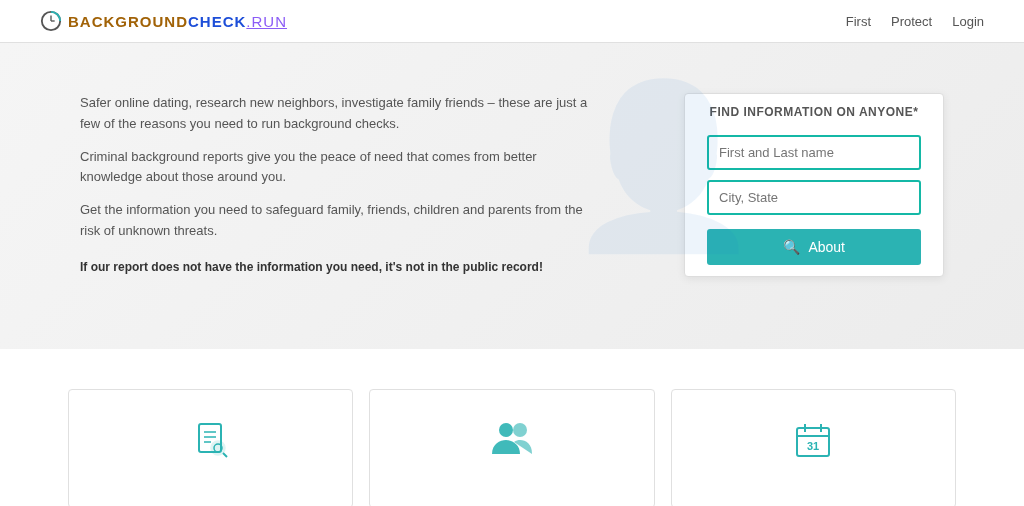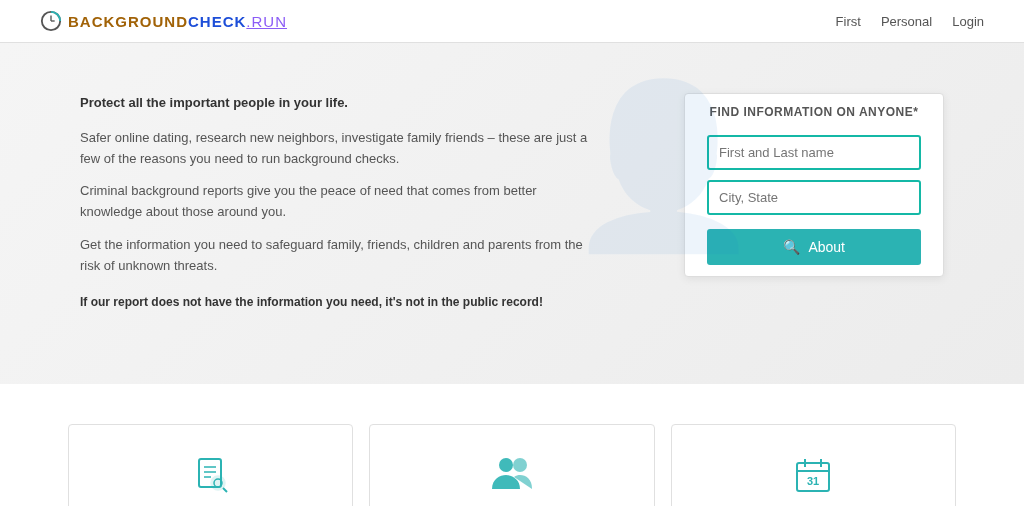--- a/index.html
+++ b/index.html
@@ -162,29 +162,28 @@
       <path d="M12 2 A10 10 0 0 1 22 12" stroke="#2bb3b3" stroke-width="2" fill="none"></path>
       <line x1="12" y1="12" x2="12" y2="6" stroke="#555" stroke-width="1.5"></line>
       <line x1="12" y1="12" x2="16" y2="12" stroke="#555" stroke-width="1.5"></line>
     </svg>
     <span>
       <span class="logo-text-bg">BACKGROUND</span><span class="logo-text-check">CHECK</span><span class="logo-text-run">.RUN</span>
     </span>
   </div>
   <nav>
     <a href="#">First</a>
-    <a href="#">Personal</a>
+    <a href="#">Protect</a>
     <a href="#">Login</a>
   </nav>
 </header>
 
 <section class="hero">
   <div class="hero-bg-icon">👤</div>
   <div class="hero-content">
-    <p class="subtitle">Protect all the important people in your life.</p>
     <p>Safer online dating, research new neighbors, investigate family friends – these are just a few of the reasons you need to run background checks.</p>
     <p>Criminal background reports give you the peace of need that comes from better knowledge about those around you.</p>
     <p>Get the information you need to safeguard family, friends, children and parents from the risk of unknown threats.</p>
     <p class="bold-note">If our report does not have the information you need, it's not in the public record!</p>
   </div>
 
   <div class="search-card">
     <h3>FIND INFORMATION ON ANYONE*</h3>
     <input type="text" placeholder="First and Last name" style="">
     <input type="text" placeholder="City, State" style="">

